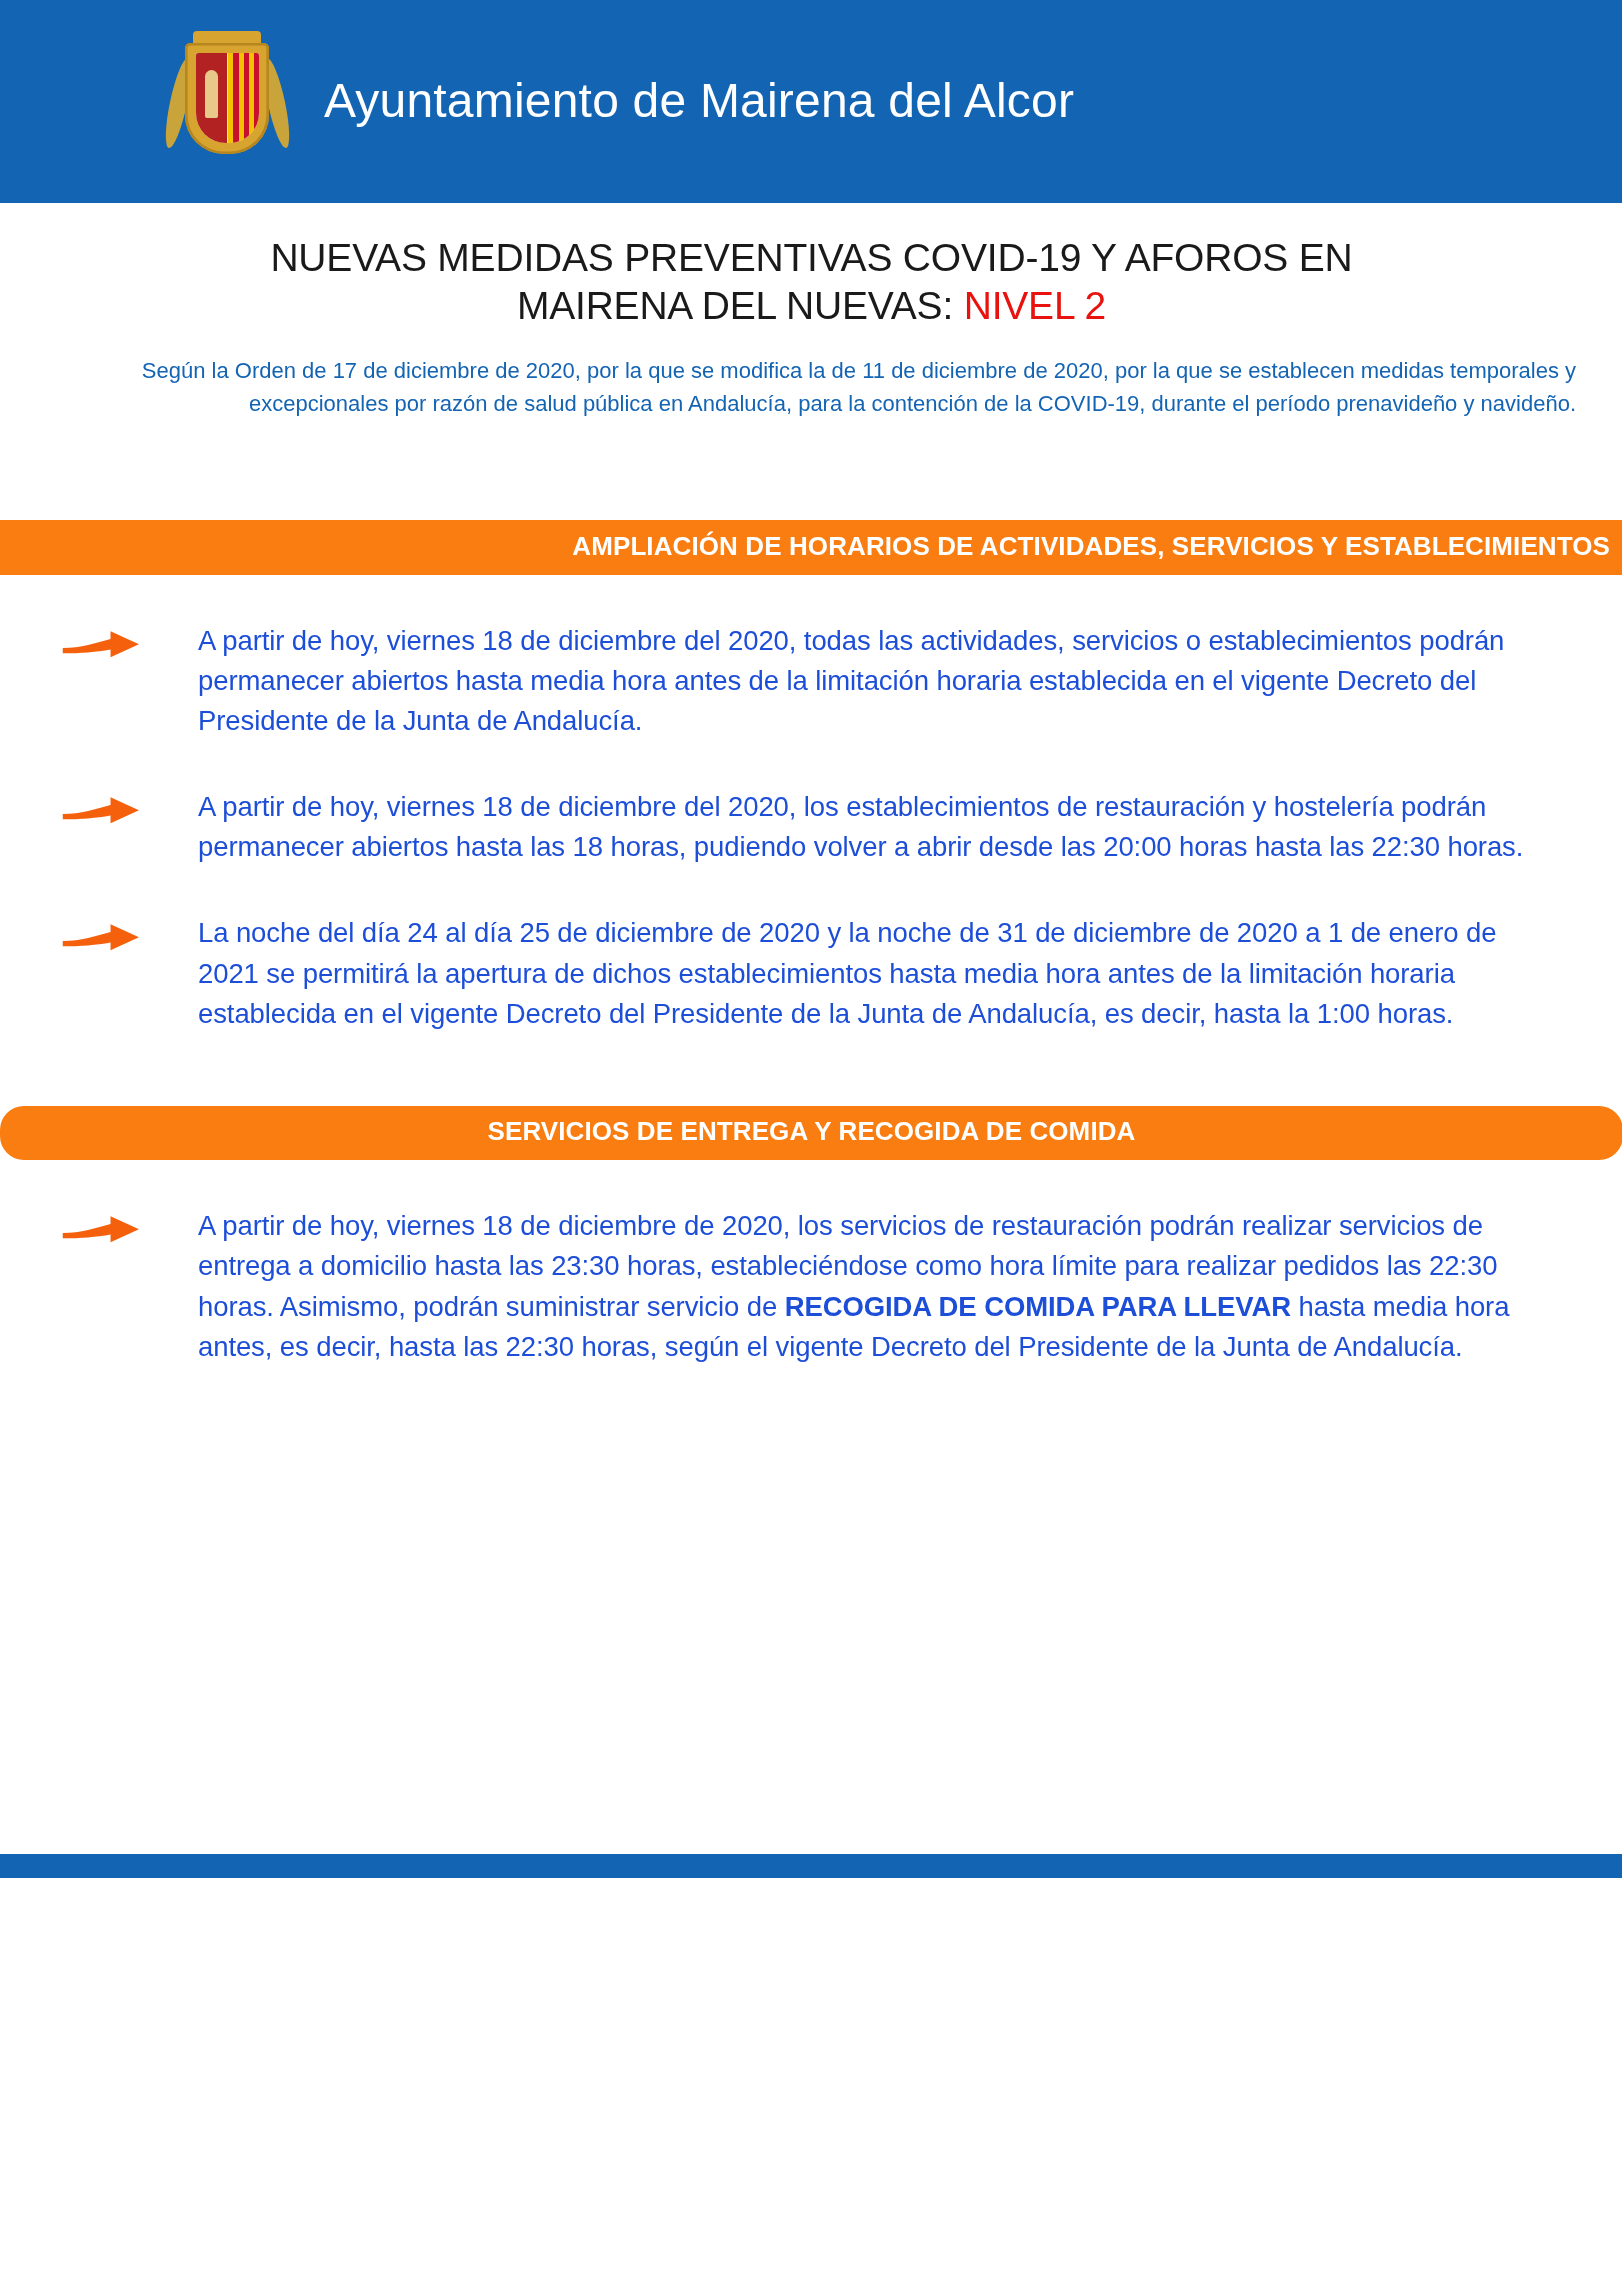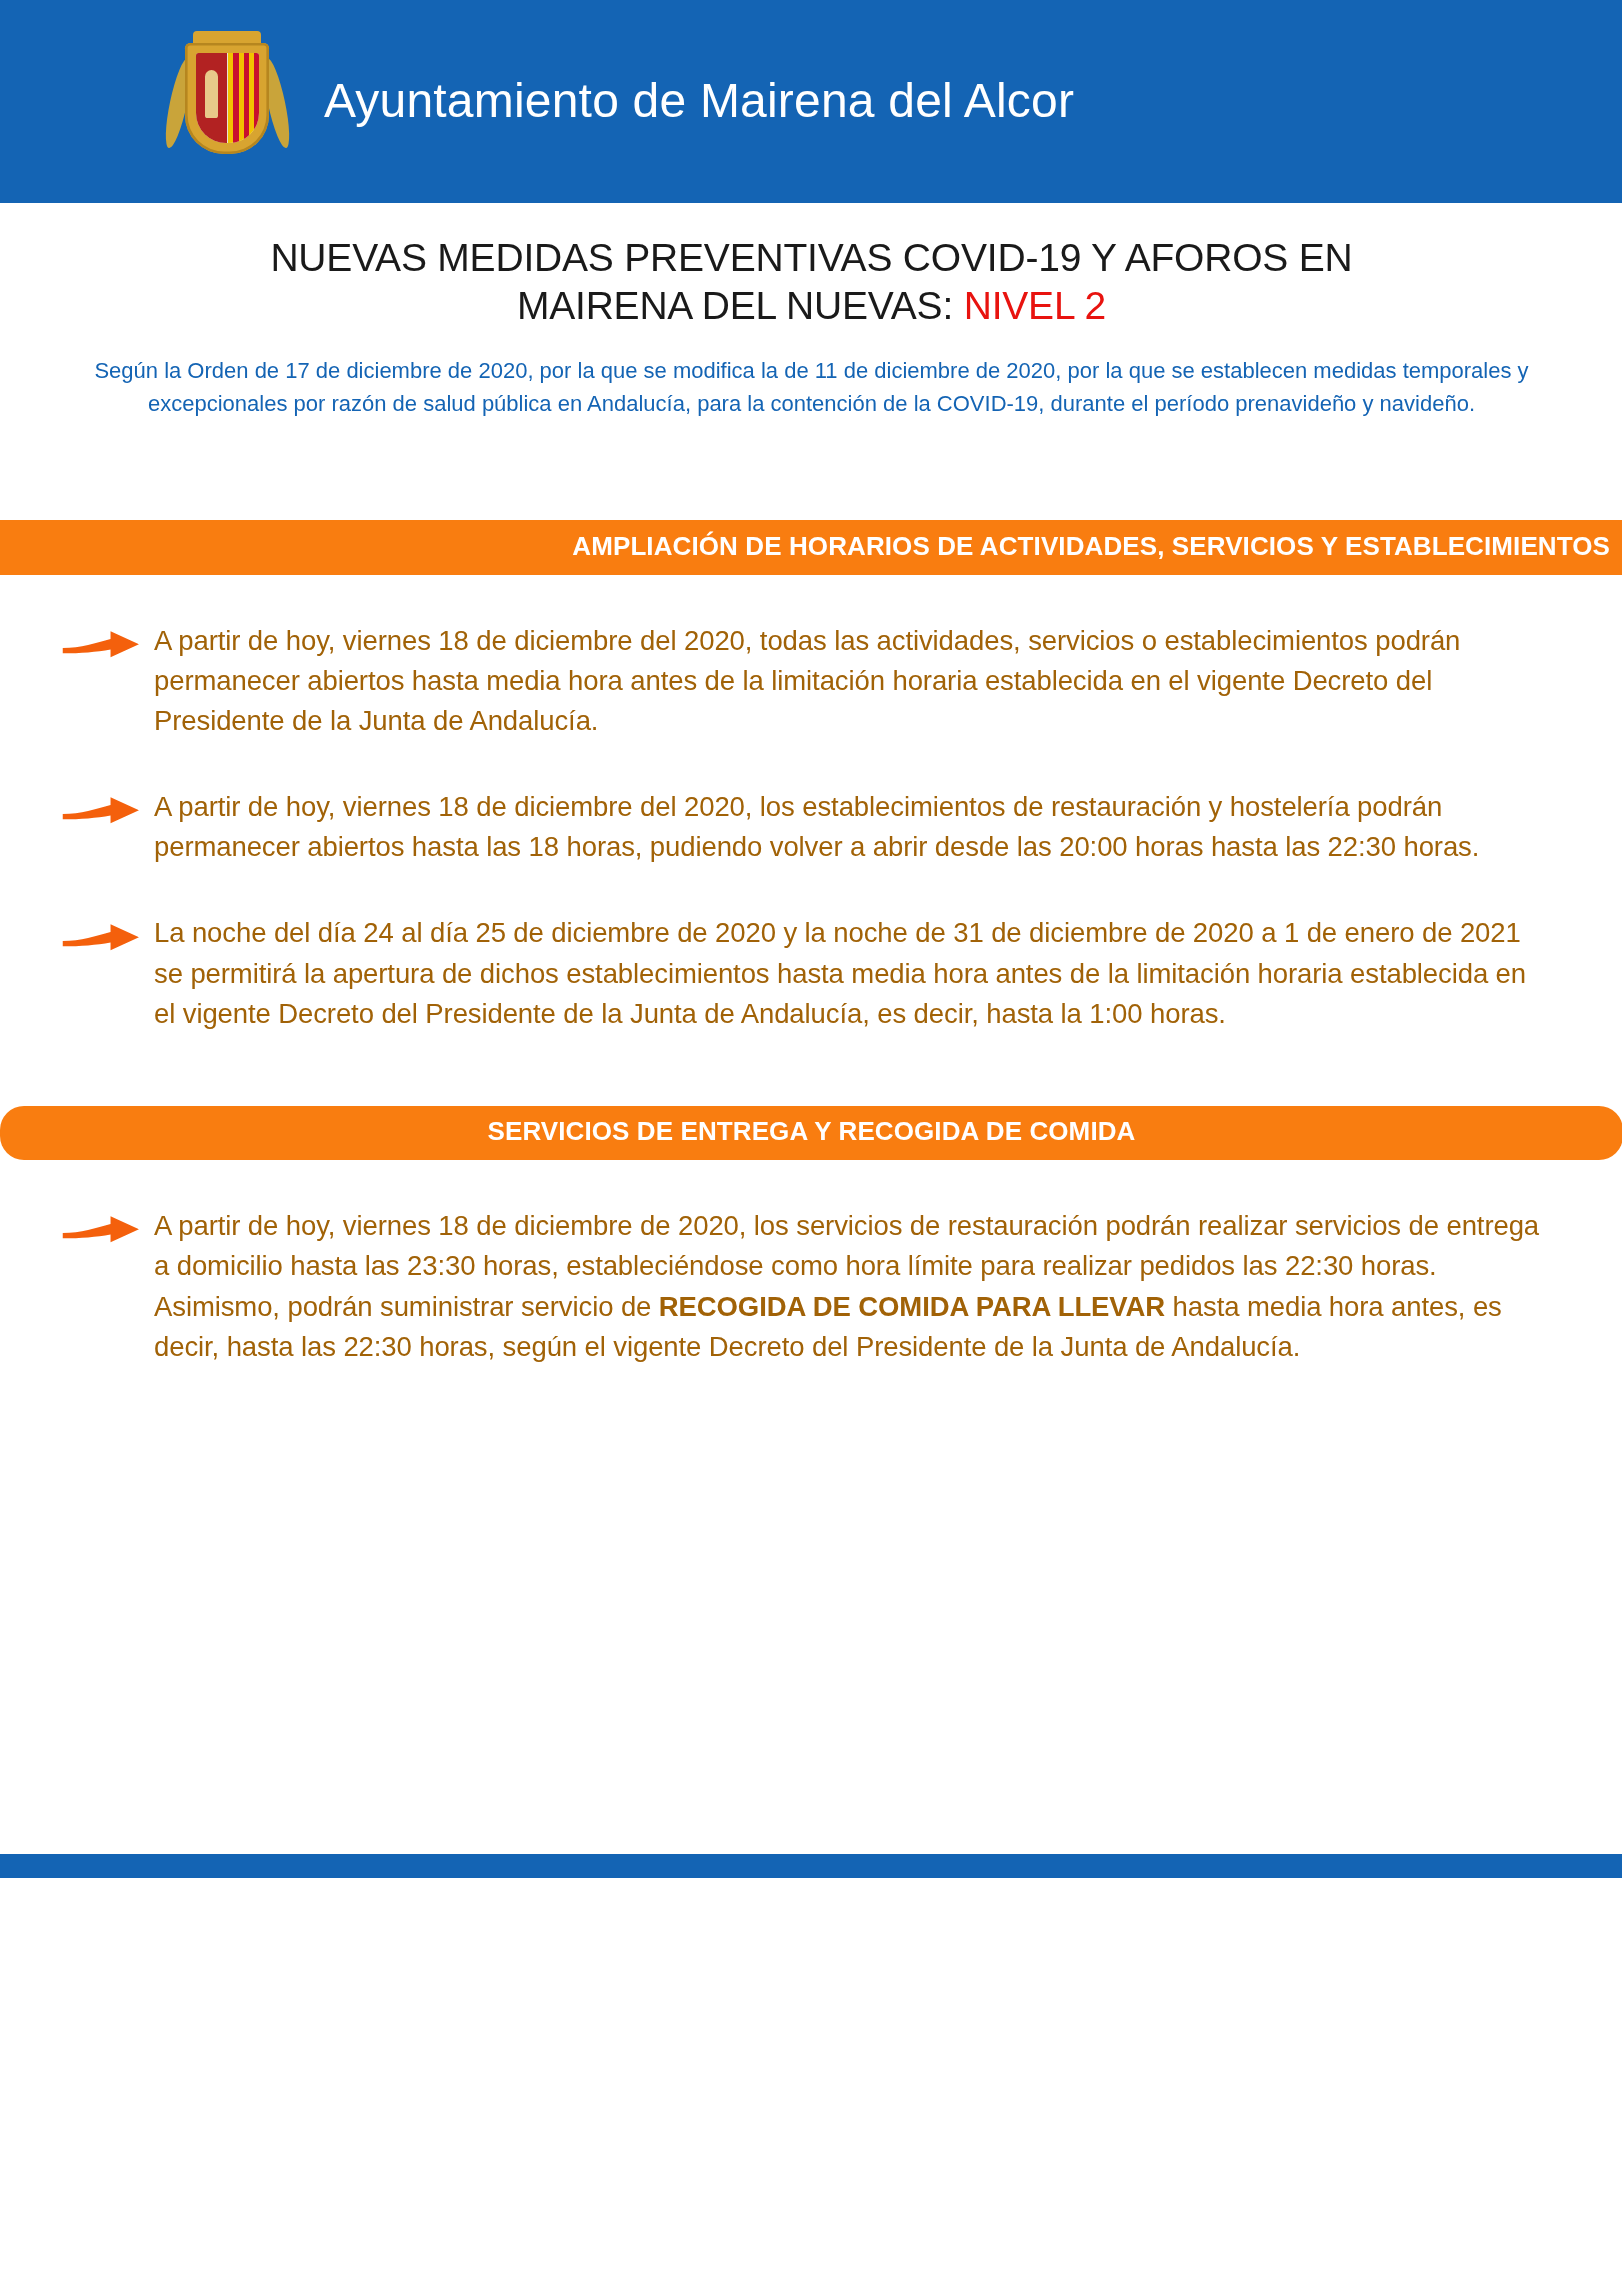--- a/index.html
+++ b/index.html
@@ -118,21 +118,21 @@
   }
   .doc-title .level {
     color: #e8130f;
   }
 
   .intro {
     margin: 25px 47px 0 47px;
     color: #1464b4;
     font-size: 22px;
     line-height: 1.5;
-    text-align: center;
+    text-align: right;
     font-weight: 400;
   }
 
   
   .section-bar {
     background: #f97d10;
     color: #ffffff;
     font-size: 26px;
     font-weight: 700;
     text-align: center;
@@ -154,23 +154,24 @@
   }
   .bullet .arrow {
     flex: 0 0 auto;
     width: 92px;
     padding-top: 9.2px;
   }
   .bullet .arrow svg { display: block; }
   .bullet .text {
     font-size: 27.5px;
     line-height: 1.46;
-    color: #a16207;
+    color: #1d4ed8;
     text-align: left;
     letter-spacing: -0.1px;
+    margin-left: 44px;
   }
   .bullet .text b { font-weight: 700; }
   .spacer-mid { height: 72px; }
 
   
   .footer {
     position: absolute;
     left: 0;
     bottom: 0;
     width: 100%;

